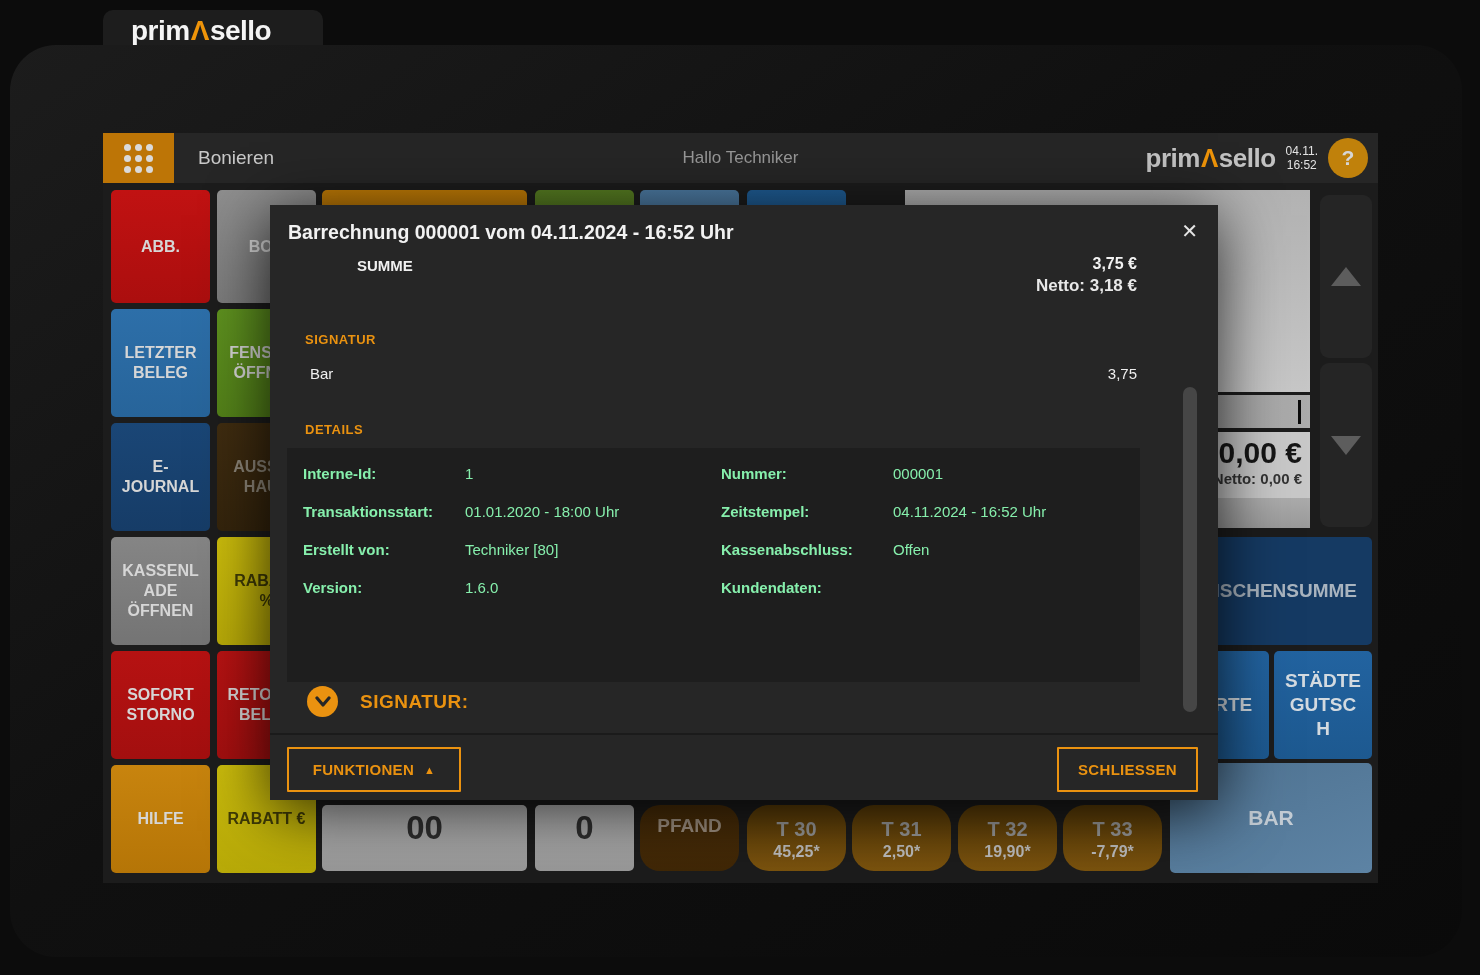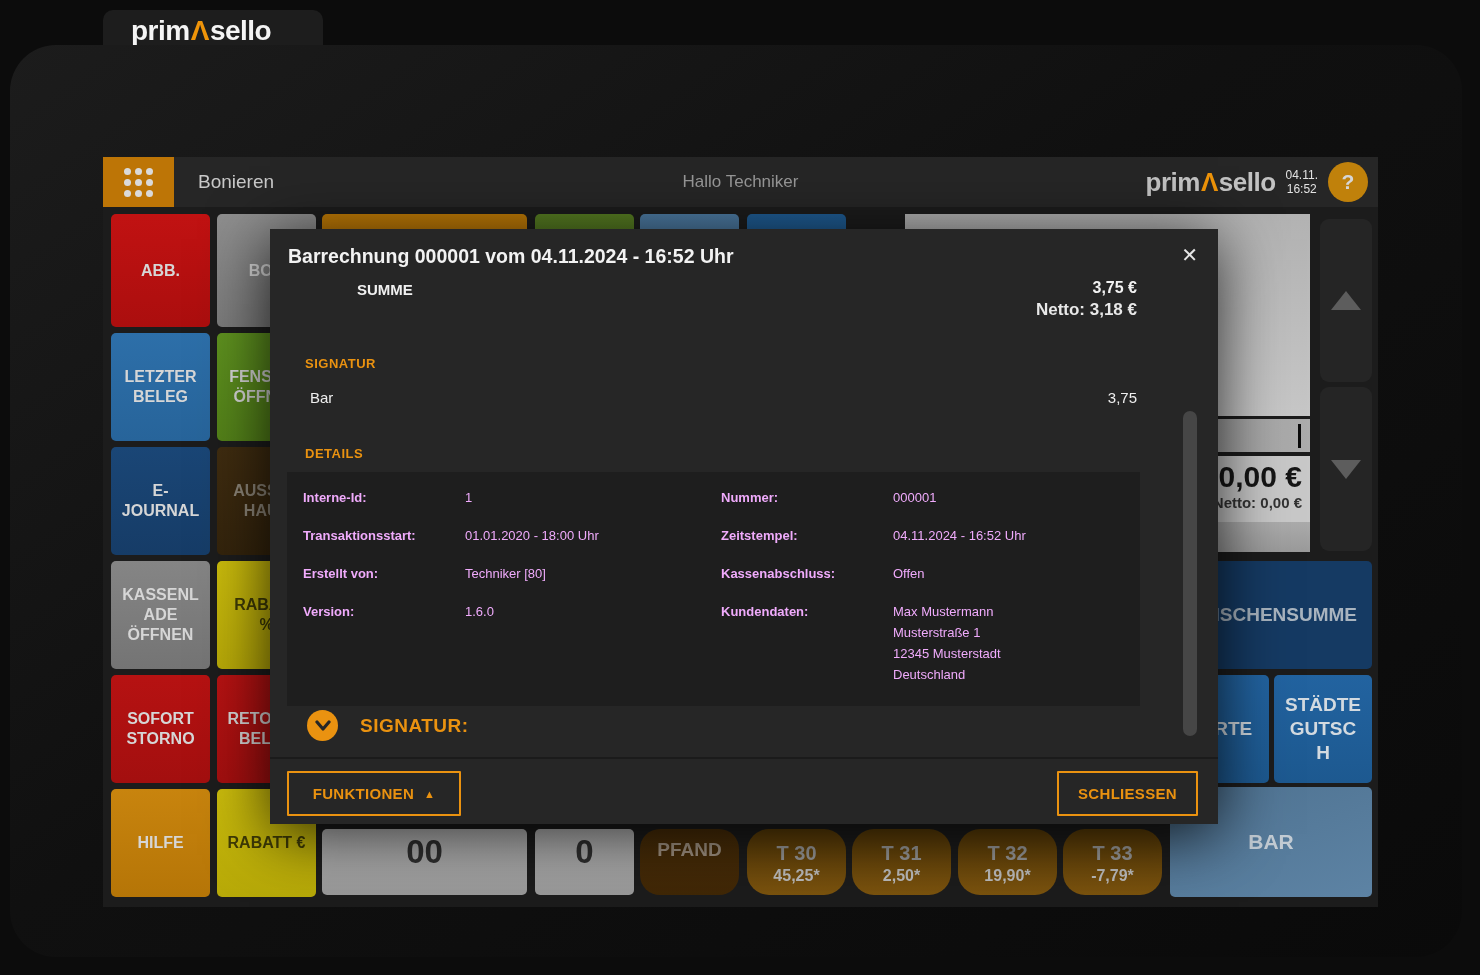--- a/index.html
+++ b/index.html
@@ -20,21 +20,21 @@
   .logo{font-weight:700;letter-spacing:-0.5px;white-space:nowrap;}
   .logo-tab .logo{font-size:28px;color:#f4f4f4;}
   .logo .caret{color:#ef9409;font-weight:700;padding:0 1px;}
   .tablet{
     left:10px;top:45px;width:1452px;height:912px;
     background:linear-gradient(145deg,#1c1c1c 0%,#101010 45%,#0a0a0a 100%);
     border-radius:46px;
   }
   .screen{
     left:103px;top:133px;width:1275px;height:750px;
-    background:#1c1c1c;overflow:hidden;margin-top:24px;
+    background:#1c1c1c;overflow:hidden;
   }
 
   
   .header{left:0;top:0;width:1275px;height:50px;background:#262626;}
   .menu-btn{
     left:0;top:0;width:71px;height:50px;background:#bd7506;cursor:pointer;
     display:flex;align-items:center;justify-content:center;
   }
   .dots{display:grid;grid-template-columns:repeat(3,7px);grid-gap:4px;}
   .dots i{width:7px;height:7px;border-radius:50%;background:#dadada;}
@@ -100,21 +100,21 @@
   .modal-close{right:16px;top:12px;font-size:20px;color:#e6e6e6;cursor:pointer;padding:2px 4px;}
   .summe-label{left:87px;top:52px;font-size:15px;font-weight:700;color:#f0f0f0;}
   .amounts{right:81px;top:50px;text-align:right;}
   .amounts .gross{font-size:16px;font-weight:700;color:#f2f2f2;}
   .amounts .net{font-size:17px;font-weight:700;color:#e8e8e8;margin-top:3px;}
   .section-h{font-size:13px;font-weight:700;color:#ea9210;letter-spacing:.5px;}
   .pay-row{left:40px;top:160px;width:827px;display:flex;justify-content:space-between;font-size:15px;color:#eee;}
   .details-panel{
     left:17px;top:243px;width:853px;height:234px;background:#1e1e1e;box-sizing:border-box;
     padding:15px 16px;display:grid;grid-template-columns:162px 256px 172px 1fr;
-    grid-row-gap:17px;align-content:start;font-size:13px;color:#f0abfc;line-height:21px;
+    grid-row-gap:17px;align-content:start;font-size:15px;color:#86efac;line-height:21px;
   }
   .dl{font-weight:700;}
   .preline{white-space:pre-line;}
   .sig-row{left:37px;top:481px;display:flex;align-items:center;cursor:pointer;}
   .sig-circle{width:31px;height:31px;border-radius:50%;background:#ea9210;display:flex;align-items:center;justify-content:center;}
   .sig-label{margin-left:22px;font-size:19px;font-weight:700;color:#ea9210;letter-spacing:.5px;}
   .modal-divider{left:0;top:528px;width:948px;height:0;border-top:2px solid #1b1b1b;}
   .m-btn{
     top:542px;height:45px;border:2px solid #ea9210;color:#ea9210;background:transparent;
     font-size:15px;font-weight:700;letter-spacing:.3px;display:flex;align-items:center;justify-content:center;gap:10px;
@@ -249,24 +249,20 @@
       <span>04.11.2024 - 16:52 Uhr</span>
 
       <span class="dl">Erstellt von:</span>
       <span>Techniker [80]</span>
       <span class="dl">Kassenabschluss:</span>
       <span>Offen</span>
 
       <span class="dl">Version:</span>
       <span>1.6.0</span>
       <span class="dl">Kundendaten:</span>
-      <span class="preline">Max Mustermann
-Musterstraße 1
-12345 Musterstadt
-Deutschland</span>
     </div>
 
     <div class="abs sig-row">
       <span class="sig-circle">
         <svg width="16" height="12" viewBox="0 0 16 12">
           <path d="M2 2 L8 9 L14 2" fill="none" stroke="#262626" stroke-width="3.2" stroke-linecap="round" stroke-linejoin="round"></path>
         </svg>
       </span>
       <span class="sig-label">SIGNATUR:</span>
     </div>

